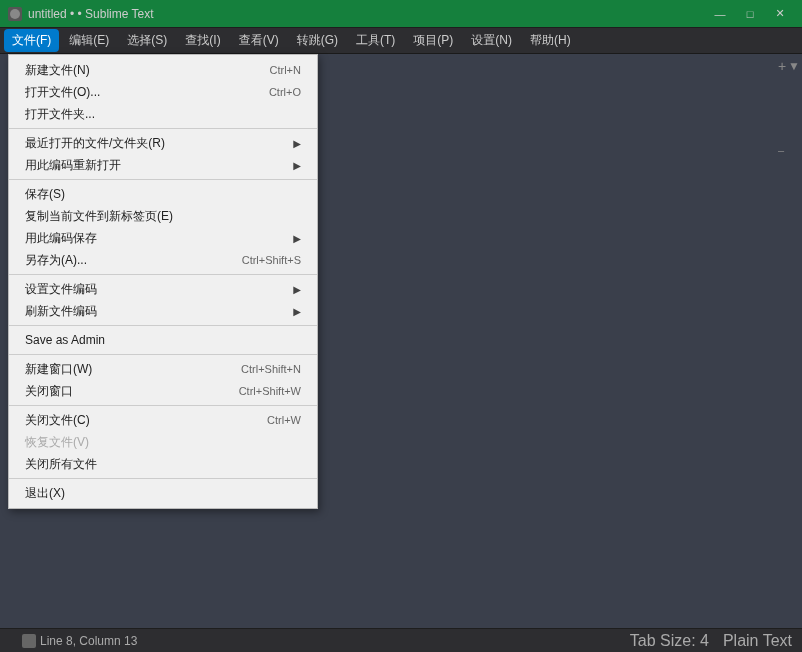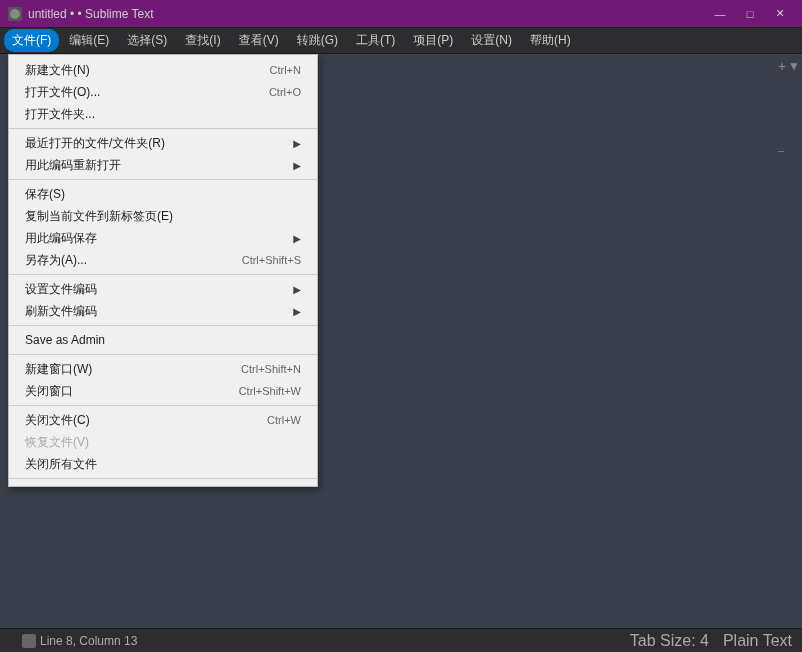--- a/index.html
+++ b/index.html
@@ -8,21 +8,21 @@
       height: 652px;
       background: #3a3f4b;
       font-family: 'Segoe UI', sans-serif;
       font-size: 12px;
       overflow: hidden;
       position: relative;
     }
 
     
     .title-bar {
-      background: #701a75;
+      background: #15803d;
       height: 28px;
       display: flex;
       align-items: center;
       justify-content: space-between;
       padding: 0 8px;
       border-bottom: 1px solid #1e1e1e;
     }
     .title-bar-left {
       display: flex;
       align-items: center;
@@ -64,21 +64,21 @@
       align-items: center;
       padding: 0 4px;
       gap: 2px;
       border-bottom: 1px solid #1a1a1a;
     }
     .menu-item {
       padding: 3px 8px;
       color: #ccc;
       font-size: 12px;
       cursor: pointer;
-      border-radius: 10px;
+      border-radius: 4px;
     }
     .menu-item.active {
       background: #007acc;
       color: white;
     }
 
     
     .dropdown {
       position: absolute;
       top: 54px;
@@ -326,20 +326,24 @@
     <span>恢复文件(V)</span>
     <span class="shortcut"></span>
   </div>
   <div class="dropdown-item">
     <span>关闭所有文件</span>
     <span class="shortcut"></span>
   </div>
 
   <div class="dropdown-separator"></div>
 
+  <div class="dropdown-item">
+    <span>退出(X)</span>
+    <span class="shortcut"></span>
+  </div>
 
 </div>
 
 <div class="status-bar">
   <div class="status-left">
     <div class="status-icon"></div>
     <span class="status-text">Line 8, Column 13</span>
   </div>
   <div class="status-right">
     <span>Tab Size: 4</span>

